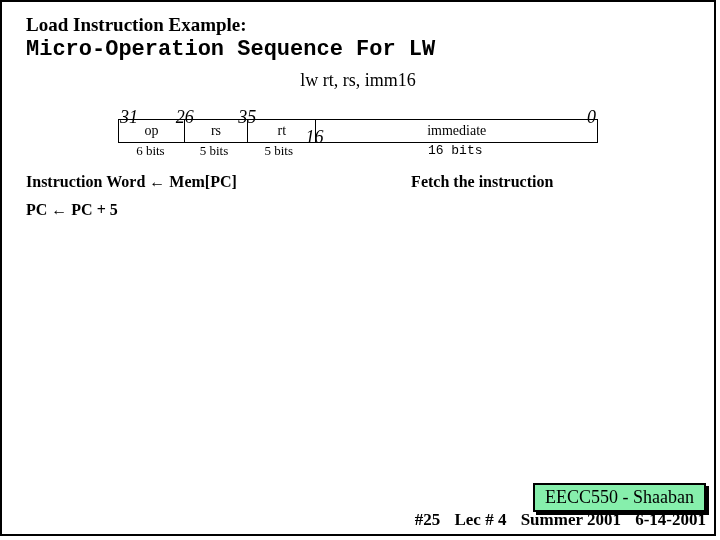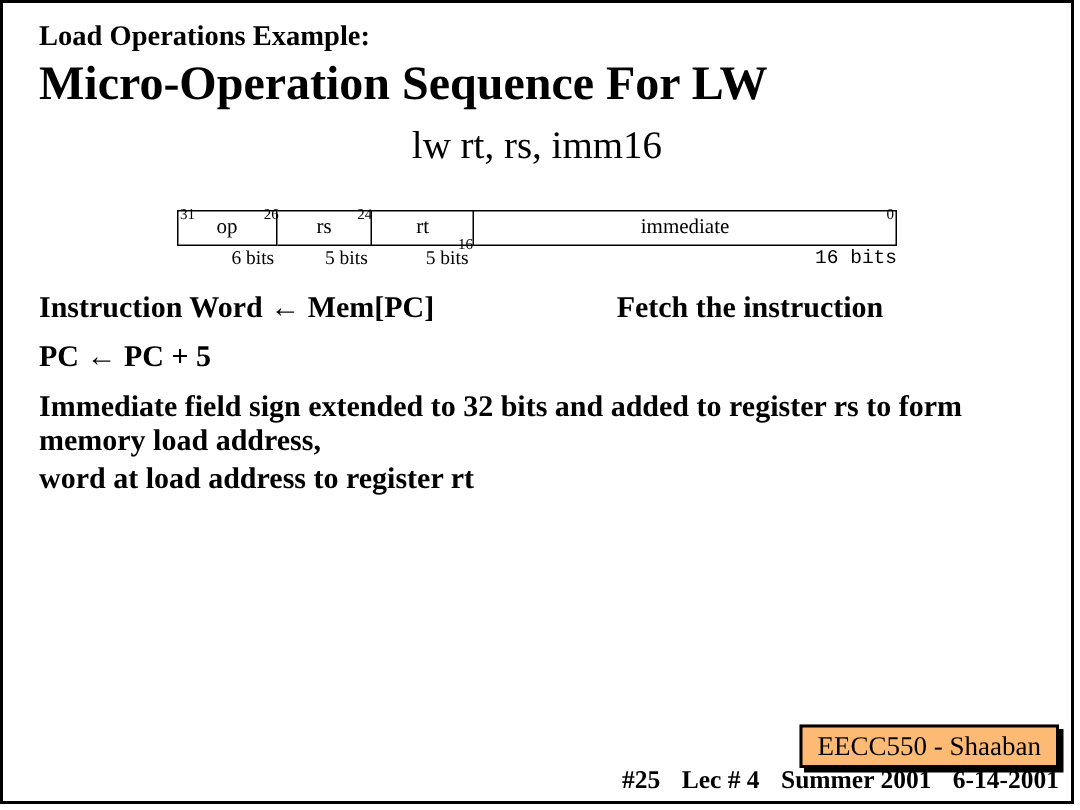--- a/index.html
+++ b/index.html
@@ -16,43 +16,45 @@
     position: relative;
     box-sizing: border-box;
   }
   .pretitle {
     font-weight: bold;
     font-size: 19px;
     margin: 12px 0 1px 24px;
   }
   .title {
     font-weight: bold;
-    font-size: 32px;
+    font-size: 22px;
     margin: 0 0 8px 24px;
+    font-family: Liberation Mono, monospace;
   }
   .syntax {
     text-align: center;
-    font-size: 26px;
+    font-size: 18px;
     margin: 6px 0 10px 0;
   }
 
   
   .fmt {
     width: 480px;
     margin: 0 auto 12px auto;
     font-size: 15px;
   }
   .bitrow {
     position: relative;
     height: 18px;
   }
   .bit {
     position: absolute;
-    top: 16px;
-    font-size: 10px;
+    top: 6px;
+    font-size: 18px;
+    font-style: italic;
   }
   .bit31 { left: 2px; }
   .bit26 { left: calc(13.5% - 7px); }
   .bit21 { left: calc(26.5% - 7px); }
   .bit16 { left: calc(40.5% - 7px); margin-top: 20px; }
   .bit0  { right: 2px; }
 
   .boxrow {
     display: flex;
     height: 24px;
@@ -66,53 +68,53 @@
   .b-op   { flex: 0 0 13.5%; }
   .b-rs   { flex: 0 0 13.0%; border-left: none; }
   .b-rt   { flex: 0 0 14.0%; border-left: none; }
   .b-imm  { flex: 1 1 auto;  border-left: none; }
 
   .widthrow {
     display: flex;
     height: 18px;
     font-size: 13px;
   }
-  .wcell { text-align: right; }
+  .wcell { text-align: center; }
   .w-op  { flex: 0 0 13.5%; }
   .w-rs  { flex: 0 0 13.0%; }
   .w-rt  { flex: 0 0 14.0%; }
   .w-imm { flex: 1 1 auto; font-family: Liberation Mono, monospace; }
 
   
   .steps {
     margin: 12px 24px 0 24px;
   }
   .step {
     display: flex;
     margin-bottom: 10px;
-    font-size: 20px;
+    font-size: 16px;
   }
   .lhs {
     flex: 0 0 58%;
     font-weight: bold;
   }
   .rhs {
     flex: 1 1 auto;
     font-weight: bold;
   }
   .rhs .cont {
     margin-top: 2px;
   }
 
   
   .footer-box {
     position: absolute;
     right: 8px;
     bottom: 22px;
-    background: #fdba74;
+    background: #86efac;
     border: 2px solid #000;
     box-shadow: 3px 3px 0 #000;
     padding: 2px 10px;
     font-size: 18px;
     font-family: Liberation Serif, serif;
   }
   .footer-line {
     position: absolute;
     right: 8px;
     bottom: 4px;
@@ -120,29 +122,29 @@
     font-weight: bold;
     white-space: nowrap;
   }
   .footer-line span { margin-left: 10px; }
 </style>
 </head>
 <body>
 
 <div class="slide">
 
-  <div class="pretitle">Load Operations Example:</div>
+  <div class="pretitle">Load Instruction Example:</div>
   <div class="title">Micro-Operation Sequence For  LW</div>
   <div class="syntax">lw rt, rs, imm16</div>
 
   <div class="fmt">
     <div class="bitrow">
       <div class="bit bit31">31</div>
       <div class="bit bit26">26</div>
-      <div class="bit bit21">24</div>
+      <div class="bit bit21">35</div>
       <div class="bit bit16">16</div>
       <div class="bit bit0">0</div>
     </div>
     <div class="boxrow">
       <div class="box b-op">op</div>
       <div class="box b-rs">rs</div>
       <div class="box b-rt">rt</div>
       <div class="box b-imm">immediate</div>
     </div>
     <div class="widthrow">
@@ -158,24 +160,20 @@
     <div class="step">
       <div class="lhs">Instruction Word  ←     Mem[PC]</div>
       <div class="rhs">Fetch the instruction</div>
     </div>
 
     <div class="step">
       <div class="lhs">PC  ←  PC + 5</div>
     </div>
 
     <div class="step">
-      <div class="rhs">
-        <div>Immediate field sign extended to 32 bits and added to register rs to form memory load address,</div>
-        <div class="cont">word at load address to register rt</div>
-      </div>
     </div>
 
   </div>
 
   <div class="footer-box">EECC550 - Shaaban</div>
   <div class="footer-line">
     <span>#25</span>
     <span>Lec # 4</span>
     <span>Summer 2001</span>
     <span>6-14-2001</span>

